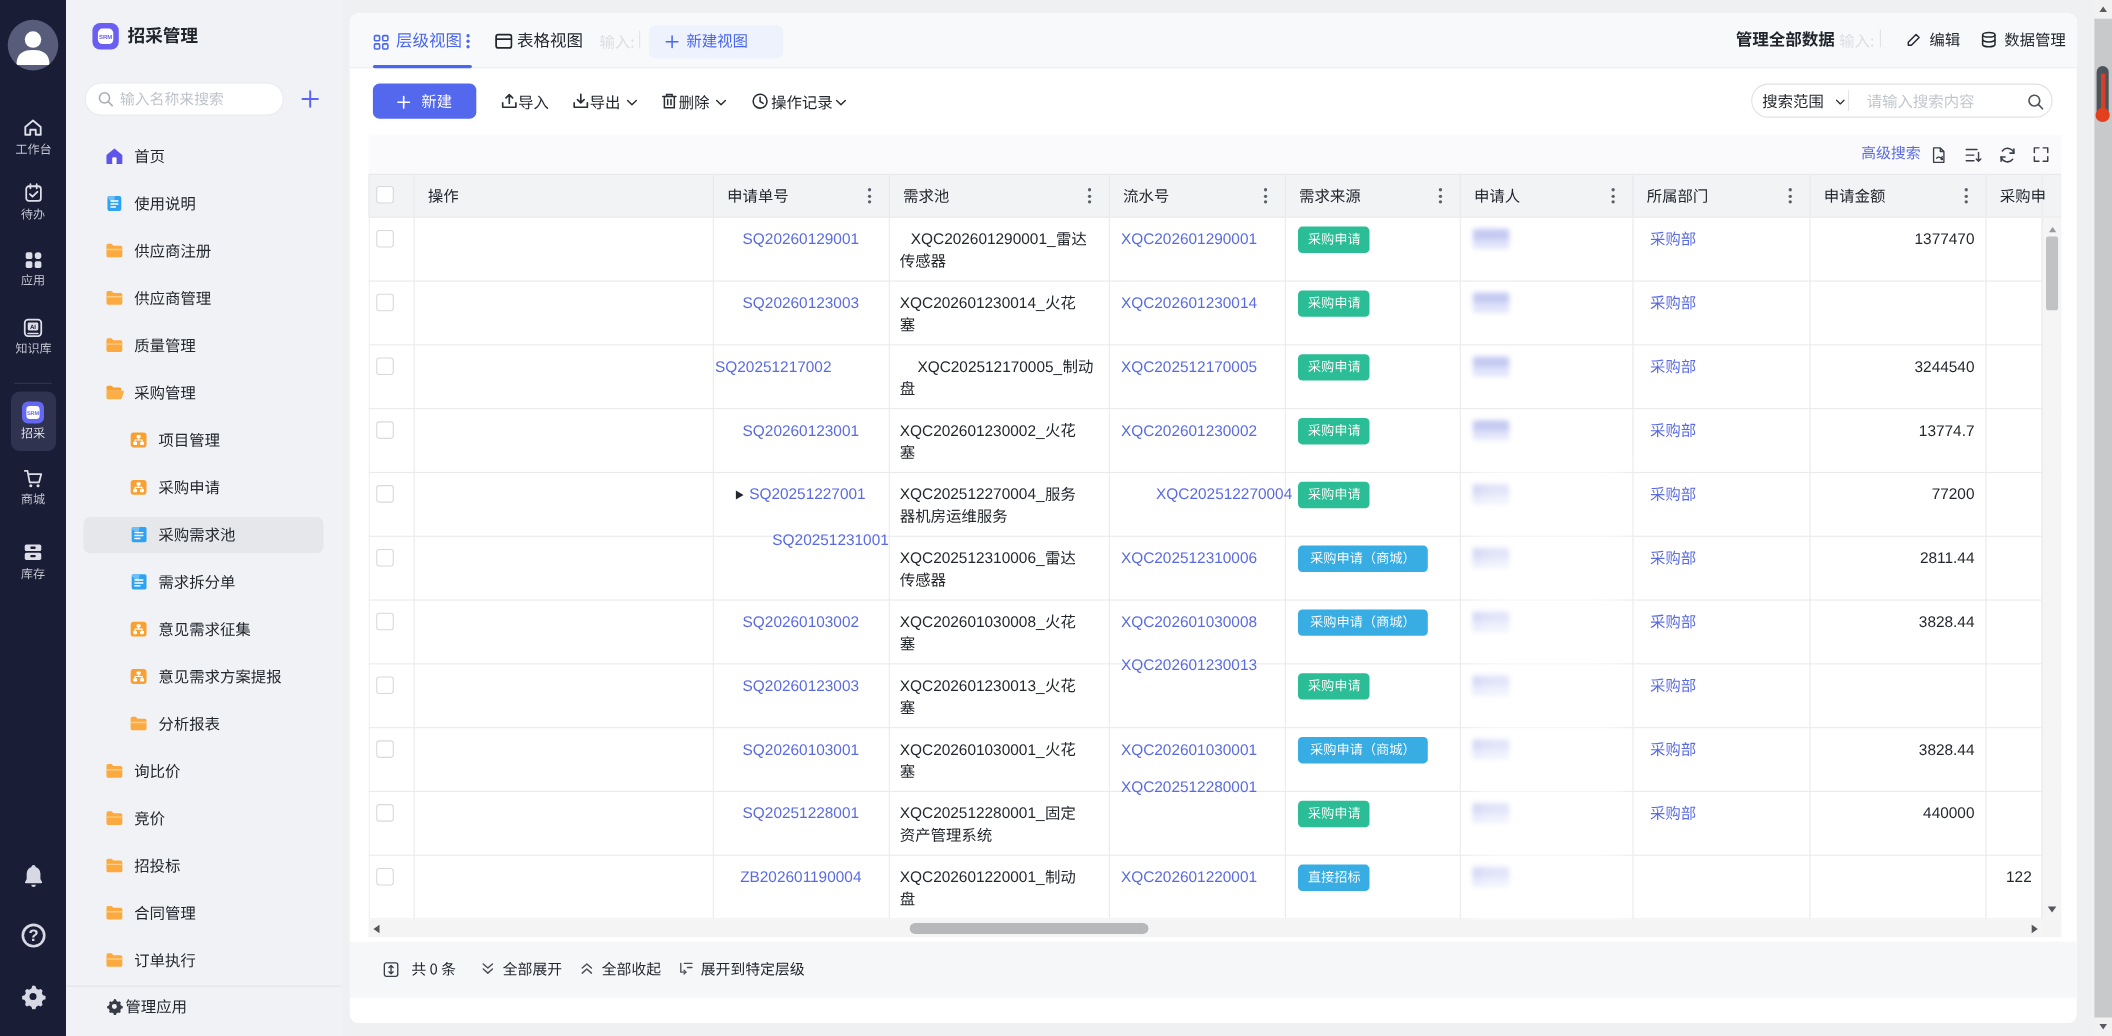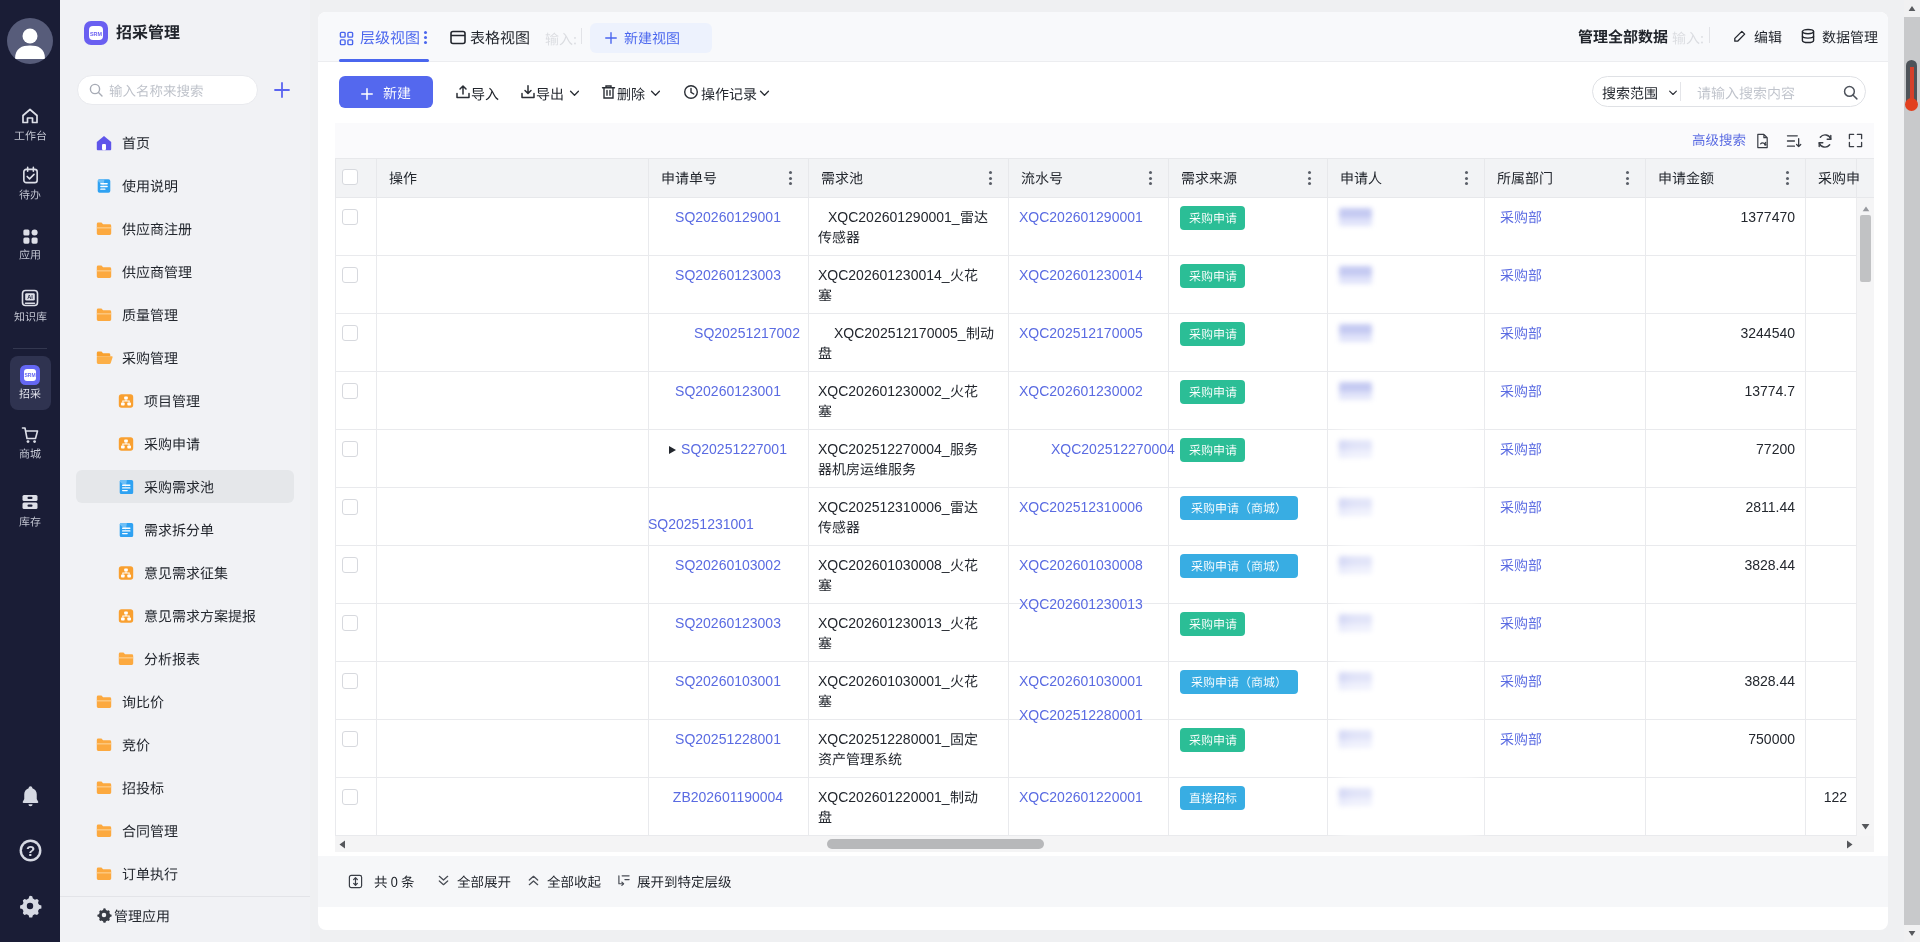--- a/index.html
+++ b/index.html
@@ -980,21 +980,21 @@
 <div class="chip" style="left:1004px;top:68px"></div>
 <div class="cell hl" style="left:1165px;top:67px"><svg class="cjk" width="42.0" height="14" viewBox="0 0 3000 1000" style="vertical-align:-1.68px;" fill="#5A6BE2">
           <g transform="translate(0,880) scale(1,-1)">
             <use href="#gr11" x="0"></use>
             <use href="#gr38" x="1000"></use>
             <use href="#gr105" x="2000"></use>
           </g>
         </svg></div>
 <div class="abs" style="left:0;top:173px;width:1539px;height:1px;background:#E9EAED"></div>
 <span style="position:absolute;left:7px;top:127px;width:16px;height:16px;border:1.5px solid #D7D9DE;border-radius:3px;background:#fff"></span>
-<div class="cell hl" style="left:332px;top:125px;width:160px;text-align:center"><span class="link">SQ20251217002</span></div>
+<div class="cell hl" style="left:315px;top:125px;width:160px;"><span class="link">SQ20251217002</span></div>
 <div class="cell hl" style="left:499px;top:125px">XQC202512170005_<svg class="cjk" width="28.0" height="14" viewBox="0 0 2000 1000" style="vertical-align:-1.68px;" fill="#23272E">
           <g transform="translate(0,880) scale(1,-1)">
             <use href="#gr117" x="0"></use>
             <use href="#gr118" x="1000"></use>
           </g>
         </svg></div>
 <div class="cell hl" style="left:483px;top:145px"><svg class="cjk" width="14.0" height="14" viewBox="0 0 1000 1000" style="vertical-align:-1.68px;" fill="#23272E">
           <g transform="translate(0,880) scale(1,-1)">
             <use href="#gr119" x="0"></use>
           </g>
@@ -1082,21 +1082,21 @@
 <div class="cell hl" style="left:1165px;top:241px"><svg class="cjk" width="42.0" height="14" viewBox="0 0 3000 1000" style="vertical-align:-1.68px;" fill="#5A6BE2">
           <g transform="translate(0,880) scale(1,-1)">
             <use href="#gr11" x="0"></use>
             <use href="#gr38" x="1000"></use>
             <use href="#gr105" x="2000"></use>
           </g>
         </svg></div>
 <div class="cell hl" style="left:1310px;top:241px;width:150px;text-align:right">77200</div>
 <div class="abs" style="left:0;top:347px;width:1539px;height:1px;background:#E9EAED"></div>
 <span style="position:absolute;left:7px;top:301px;width:16px;height:16px;border:1.5px solid #D7D9DE;border-radius:3px;background:#fff"></span>
-<div class="cell hl" style="left:313px;top:316px;width:160px;text-align:left"><span class="link">SQ20251231001</span></div>
+<div class="cell hl" style="left:313px;top:282px;width:160px;text-align:right"><span class="link">SQ20251231001</span></div>
 <div class="cell hl" style="left:483px;top:299px">XQC202512310006_<svg class="cjk" width="28.0" height="14" viewBox="0 0 2000 1000" style="vertical-align:-1.68px;" fill="#23272E">
           <g transform="translate(0,880) scale(1,-1)">
             <use href="#gr109" x="0"></use>
             <use href="#gr110" x="1000"></use>
           </g>
         </svg></div>
 <div class="cell hl" style="left:483px;top:319px"><svg class="cjk" width="42.0" height="14" viewBox="0 0 3000 1000" style="vertical-align:-1.68px;" fill="#23272E">
           <g transform="translate(0,880) scale(1,-1)">
             <use href="#gr111" x="0"></use>
             <use href="#gr112" x="1000"></use>
@@ -1257,21 +1257,21 @@
           </g>
         </svg></div>
 <div class="chip" style="left:1004px;top:532px"></div>
 <div class="cell hl" style="left:1165px;top:531px"><svg class="cjk" width="42.0" height="14" viewBox="0 0 3000 1000" style="vertical-align:-1.68px;" fill="#5A6BE2">
           <g transform="translate(0,880) scale(1,-1)">
             <use href="#gr11" x="0"></use>
             <use href="#gr38" x="1000"></use>
             <use href="#gr105" x="2000"></use>
           </g>
         </svg></div>
-<div class="cell hl" style="left:1310px;top:531px;width:150px;text-align:right">750000</div>
+<div class="cell hl" style="left:1310px;top:531px;width:150px;text-align:right">440000</div>
 <div class="abs" style="left:0;top:637px;width:1539px;height:1px;background:#E9EAED"></div>
 <span style="position:absolute;left:7px;top:591px;width:16px;height:16px;border:1.5px solid #D7D9DE;border-radius:3px;background:#fff"></span>
 <div class="cell hl" style="left:313px;top:589px;width:160px;text-align:center"><span class="link">ZB202601190004</span></div>
 <div class="cell hl" style="left:483px;top:589px">XQC202601220001_<svg class="cjk" width="28.0" height="14" viewBox="0 0 2000 1000" style="vertical-align:-1.68px;" fill="#23272E">
           <g transform="translate(0,880) scale(1,-1)">
             <use href="#gr117" x="0"></use>
             <use href="#gr118" x="1000"></use>
           </g>
         </svg></div>
 <div class="cell hl" style="left:483px;top:609px"><svg class="cjk" width="14.0" height="14" viewBox="0 0 1000 1000" style="vertical-align:-1.68px;" fill="#23272E">

